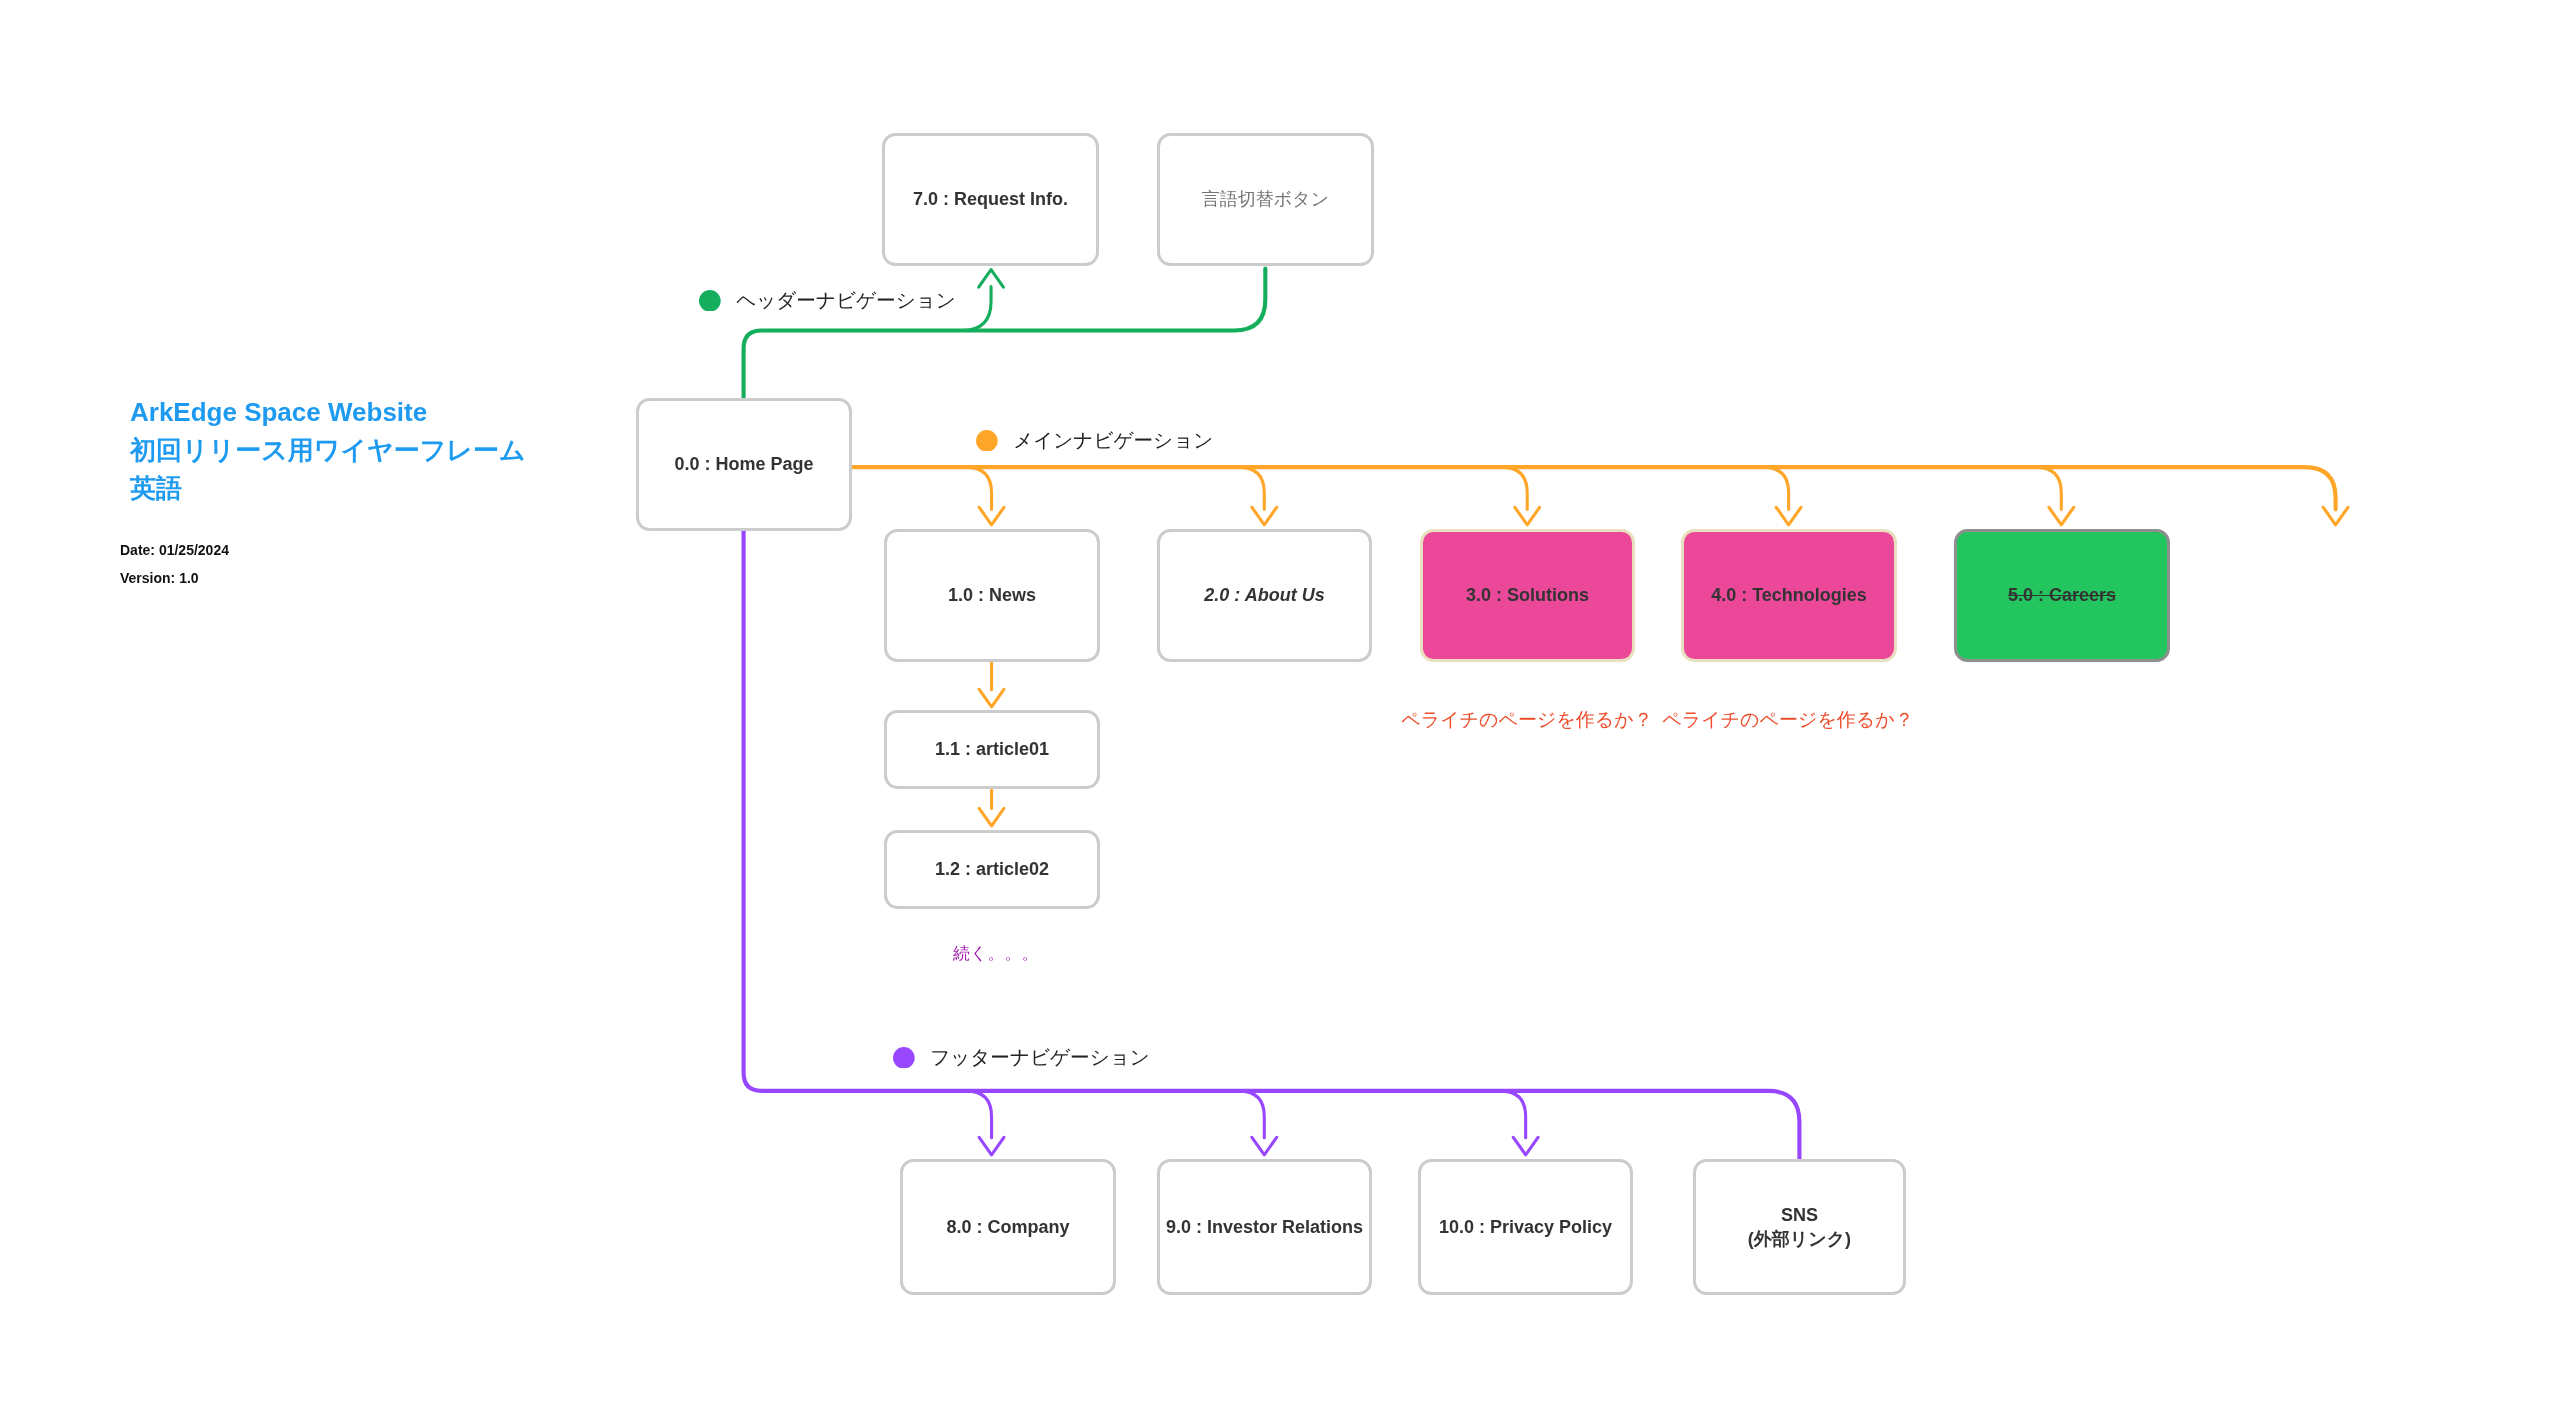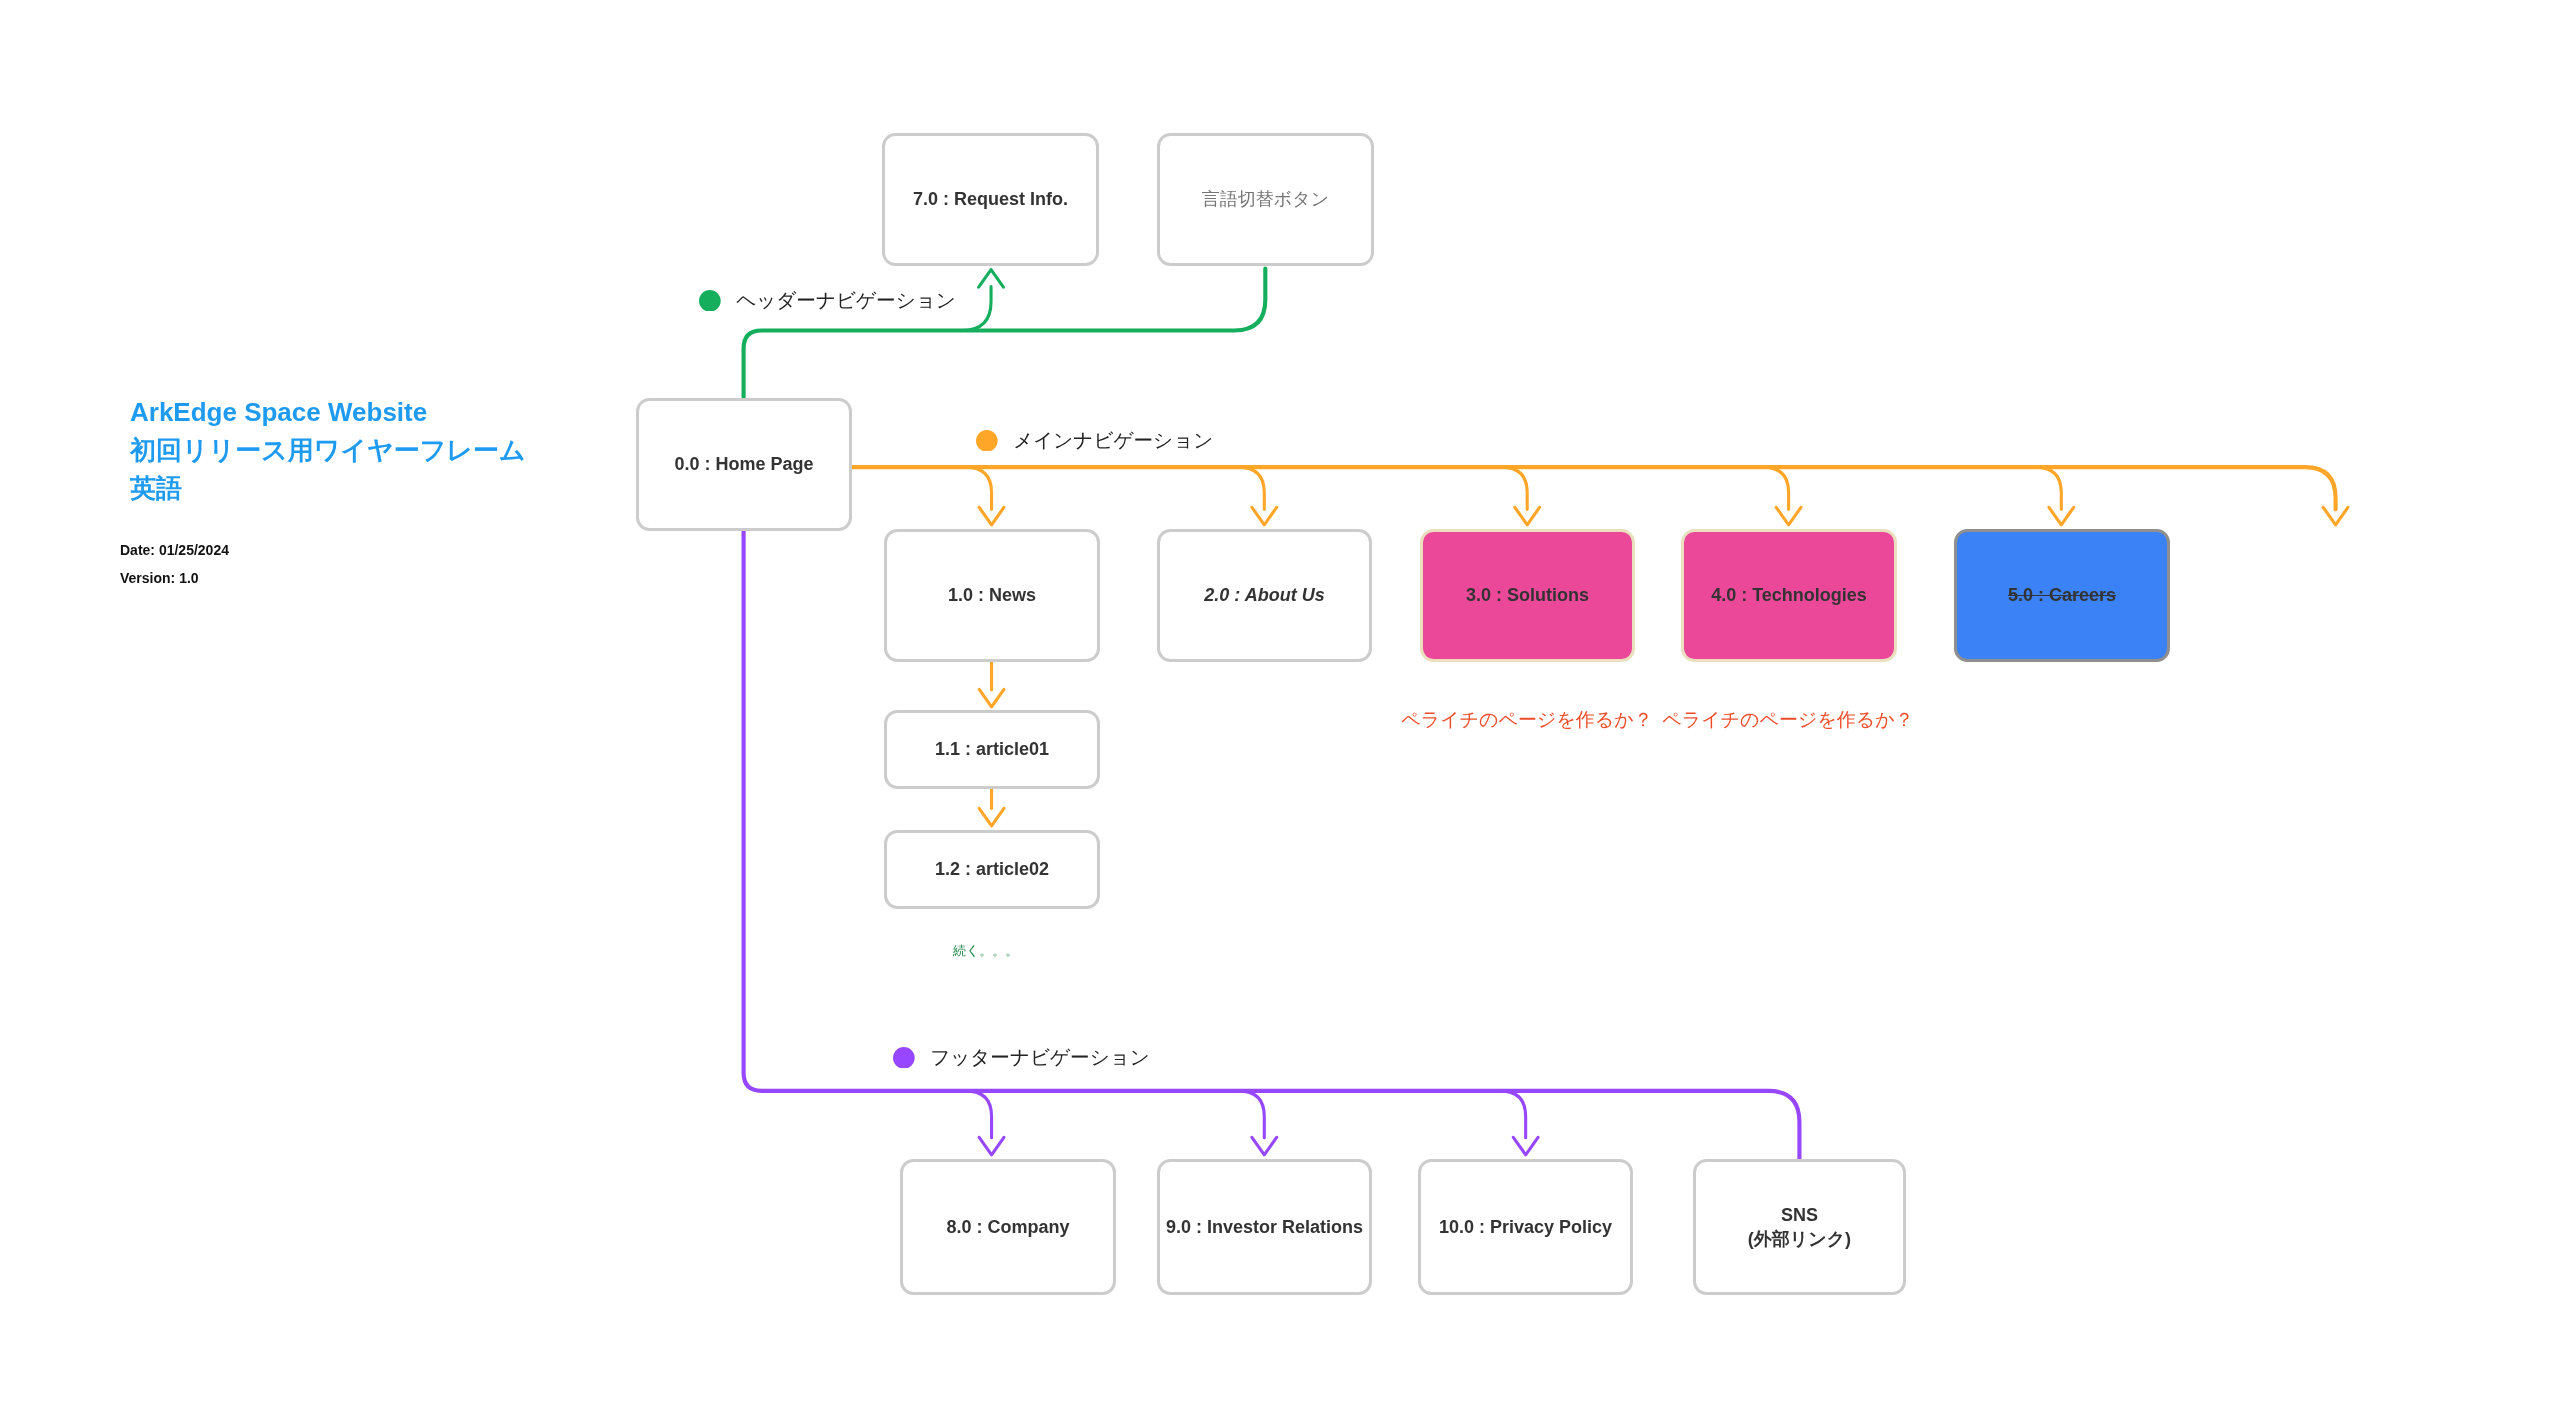--- a/index.html
+++ b/index.html
@@ -13,42 +13,42 @@
   .node{
     position:absolute;box-sizing:border-box;background:#ffffff;
     border:3.1px solid #cccccc;border-radius:13.4px;
     display:flex;align-items:center;justify-content:center;text-align:center;
   }
   .node-label{
     font-weight:700;font-size:18px;color:#333333;line-height:1.35;
     white-space:pre-line;padding:0 5.2px;
   }
   .node--highlight{background:#ec4899;border-color:#EADFBE;}
-  .node--disabled{background:#3b82f6;border-color:#8F8F8F;}
+  .node--disabled{background:#22c55e;border-color:#8F8F8F;}
   .node--disabled .node-label{text-decoration:line-through;}
   .node--muted .node-label{color:#757575;font-weight:400;}
 
   .doc-title{
     position:absolute;left:130px;top:393px;
     font-size:26px;font-weight:700;color:#1E9BF0;line-height:38px;white-space:nowrap;
   }
   .doc-meta{
     position:absolute;left:120px;top:536px;
     font-size:14px;font-weight:700;color:#111111;line-height:28px;white-space:nowrap;
   }
   .legend{
     position:absolute;display:flex;align-items:center;gap:15.5px;
     font-size:19.6px;color:#222222;white-space:nowrap;
   }
   .legend-dot{flex:0 0 auto;display:block;}
   .note{
     position:absolute;font-size:19px;color:#EE4D2B;
     transform:translateX(-50%);white-space:nowrap;
   }
-  .continue-note{position:absolute;font-size:13px;color:#15803d;white-space:nowrap;}
+  .continue-note{position:absolute;font-size:17px;color:#a21caf;white-space:nowrap;}
 </style>
 </head>
 <body>
 
 <div class="canvas">
 
   <svg class="wires" width="2576" height="1426" viewBox="0 0 4996 2766">
 
     <g>
       <path stroke-width="8" d="M1442,771 V676 Q1442,641 1477,641 H2394 Q2454,641 2454,581 V521" stroke="#14AE5C"></path>

